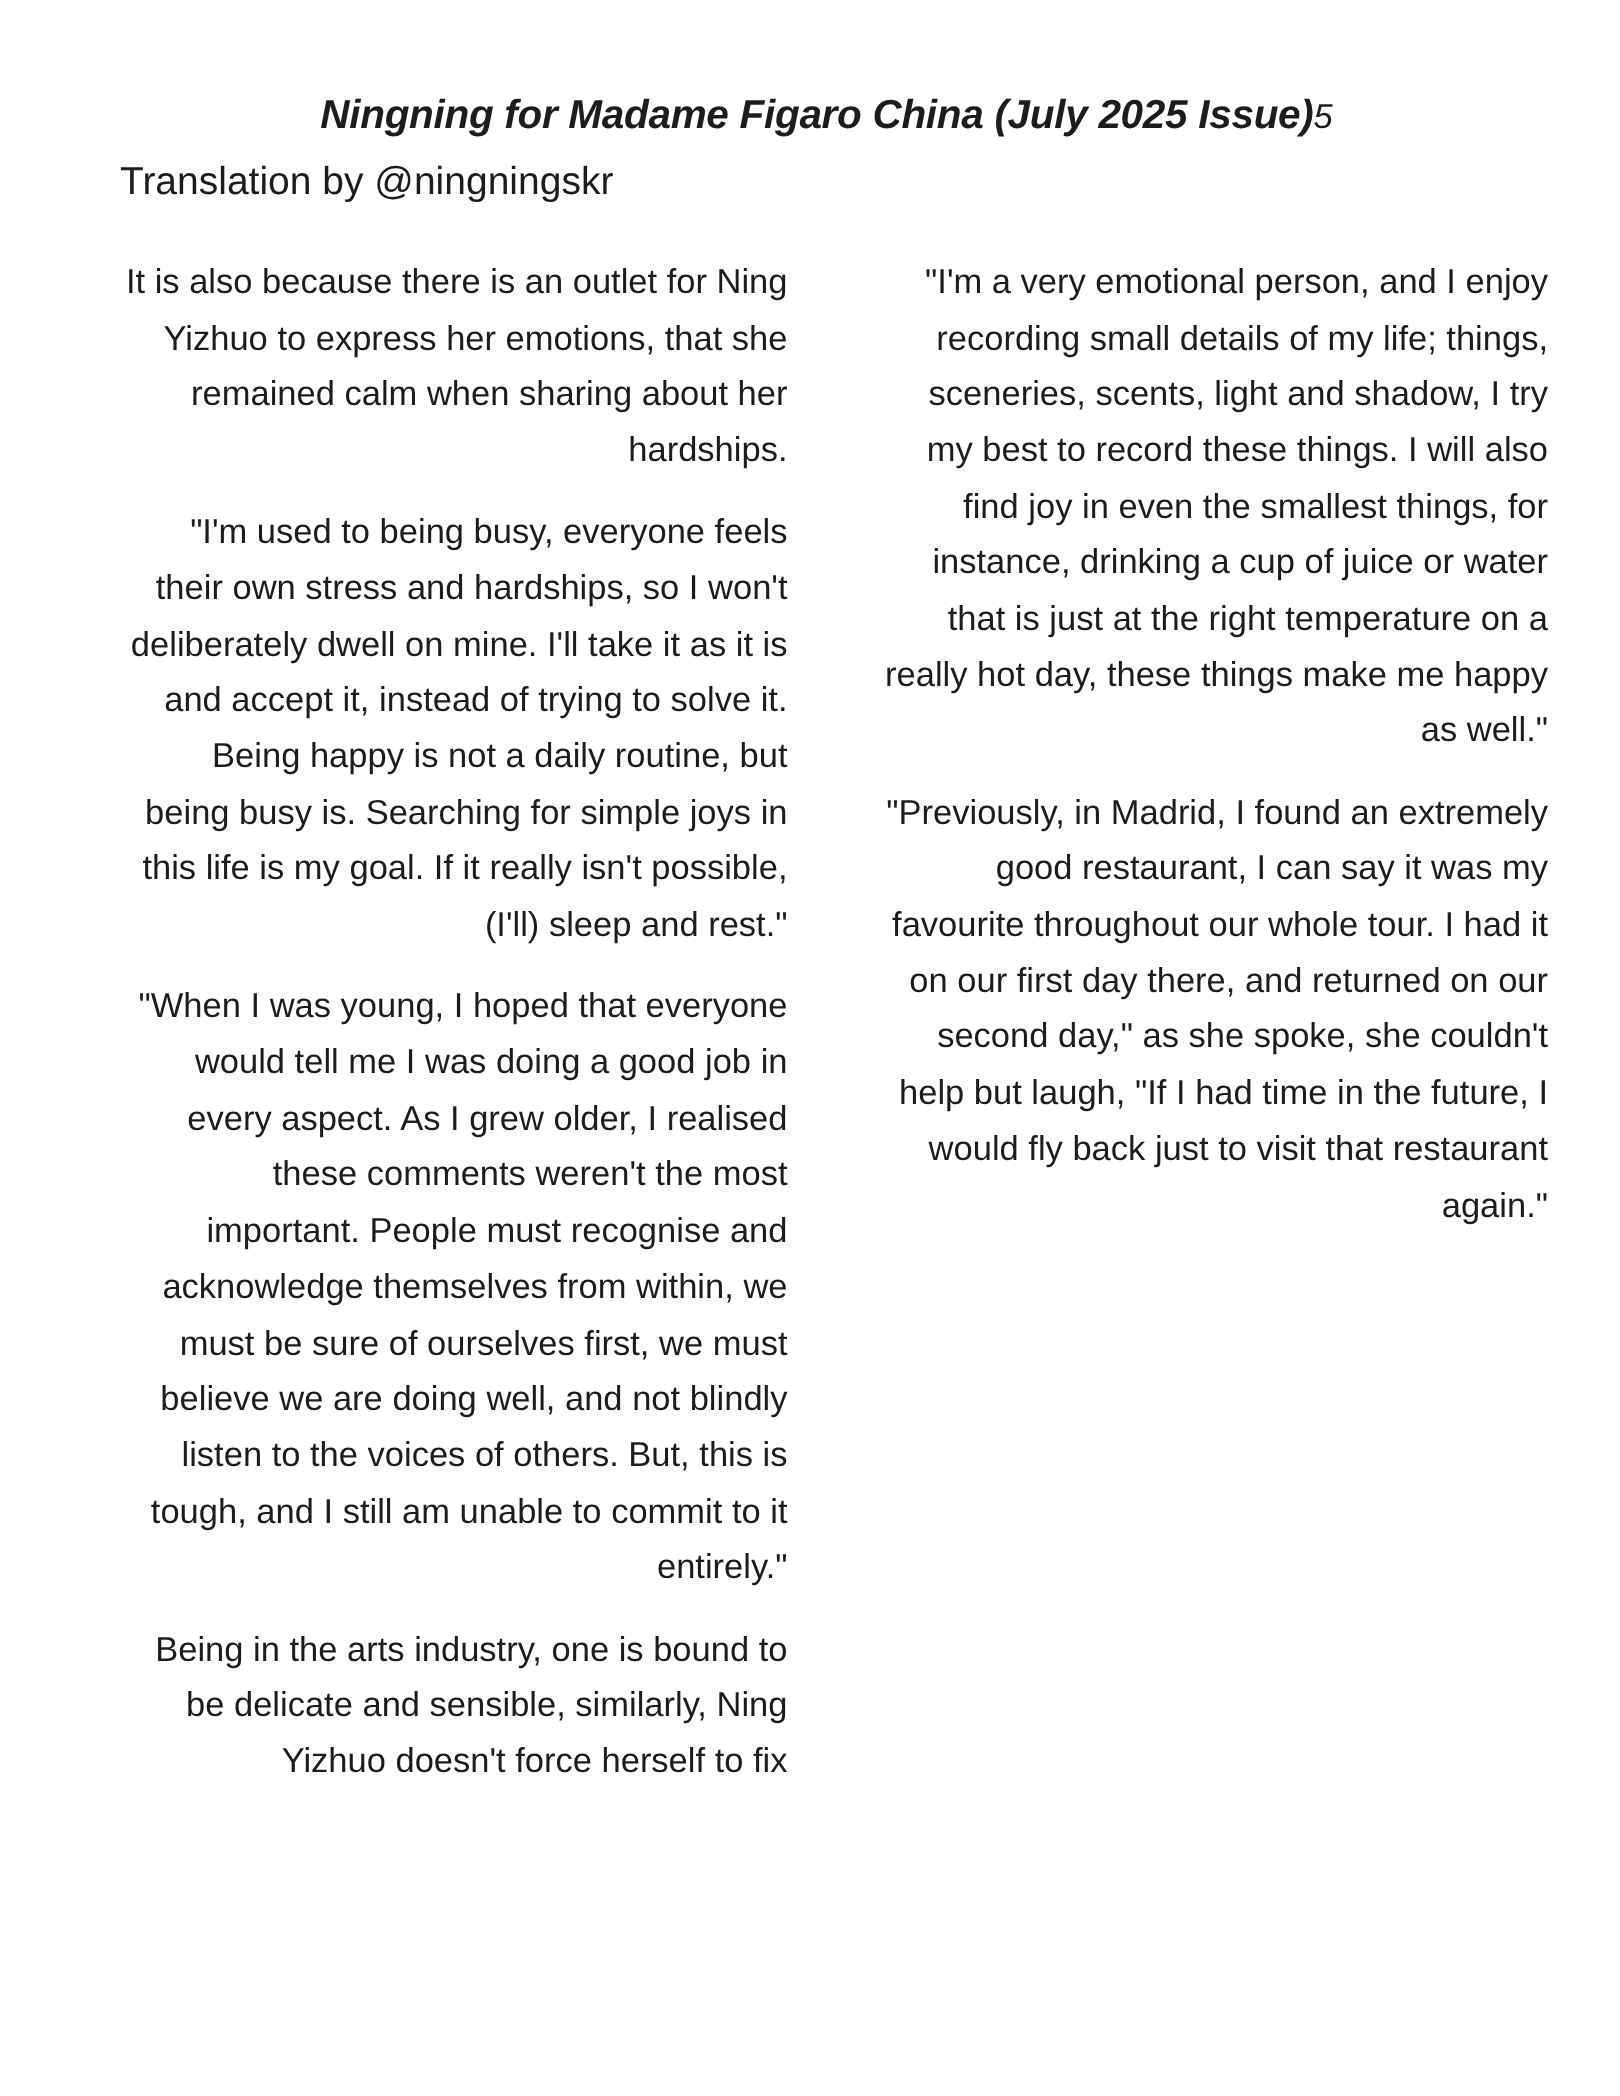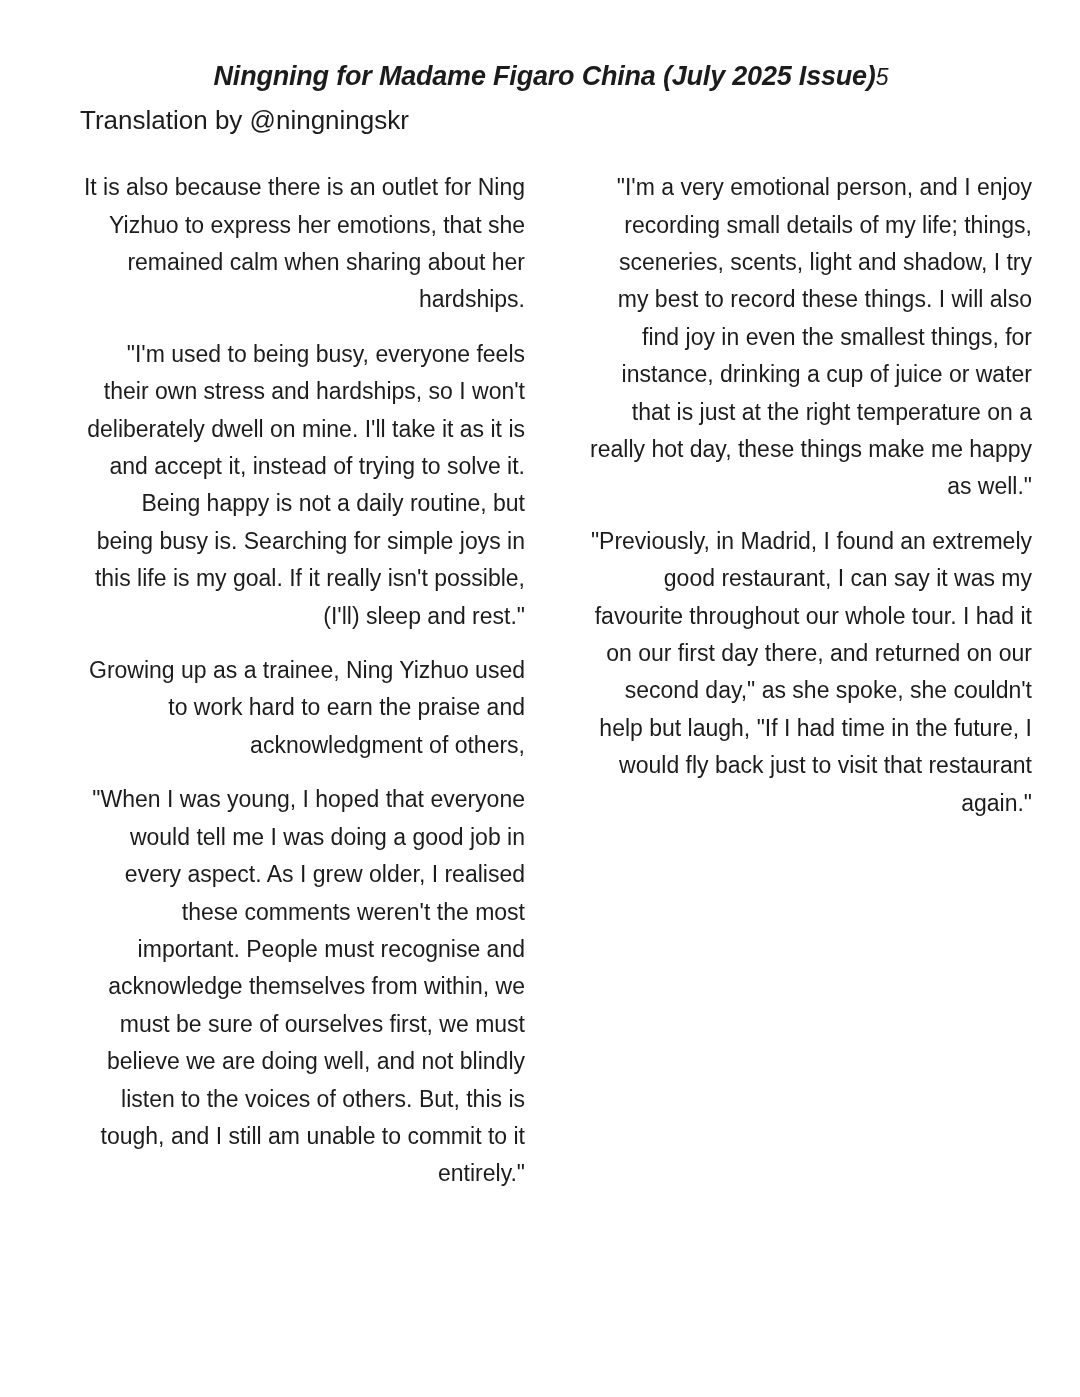--- a/index.html
+++ b/index.html
@@ -72,22 +72,22 @@
     <div class="page-number">5</div>
   </div>
 
   <div class="subtitle">Translation by @ningningskr</div>
 
   <div class="columns">
 
     <div class="column">
       <p>It is also because there is an outlet for Ning Yizhuo to express her emotions, that she remained calm when sharing about her hardships.</p>
       <p>"I'm used to being busy, everyone feels their own stress and hardships, so I won't deliberately dwell on mine. I'll take it as it is and accept it, instead of trying to solve it. Being happy is not a daily routine, but being busy is. Searching for simple joys in this life is my goal. If it really isn't possible, (I'll) sleep and rest."</p>
-      <p>Growing up as a trainee, Ning Yizhuo used to work hard to earn the praise and acknowledgment of others,</p>
       <p>"When I was young, I hoped that everyone would tell me I was doing a good job in every aspect. As I grew older, I realised these comments weren't the most important. People must recognise and acknowledge themselves from within, we must be sure of ourselves first, we must believe we are doing well, and not blindly listen to the voices of others. But, this is tough, and I still am unable to commit to it entirely."</p>
+      <p>Being in the arts industry, one is bound to be delicate and sensible, similarly, Ning Yizhuo doesn't force herself to fix</p>
     </div>
 
     <div class="column">
       <p>"I'm a very emotional person, and I enjoy recording small details of my life; things, sceneries, scents, light and shadow, I try my best to record these things. I will also find joy in even the smallest things, for instance, drinking a cup of juice or water that is just at the right temperature on a really hot day, these things make me happy as well."</p>
       <p>"Previously, in Madrid, I found an extremely good restaurant, I can say it was my favourite throughout our whole tour. I had it on our first day there, and returned on our second day," as she spoke, she couldn't help but laugh, "If I had time in the future, I would fly back just to visit that restaurant again."</p>
     </div>
 
   </div>
 
 </div>

